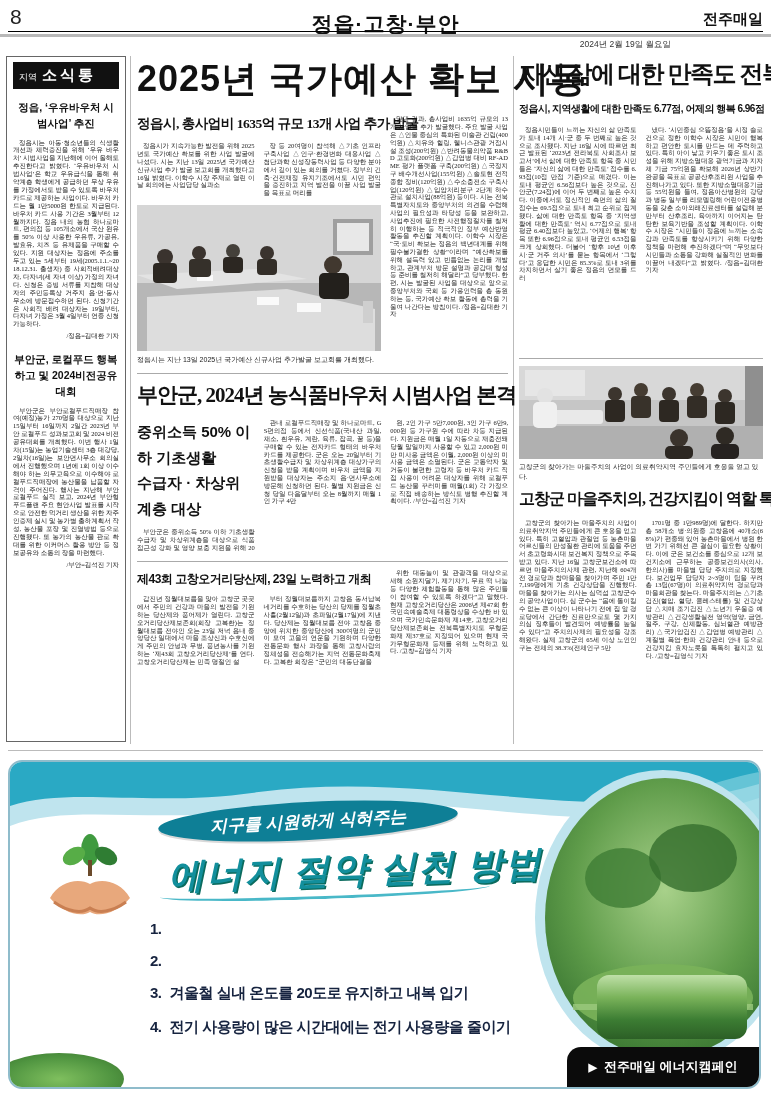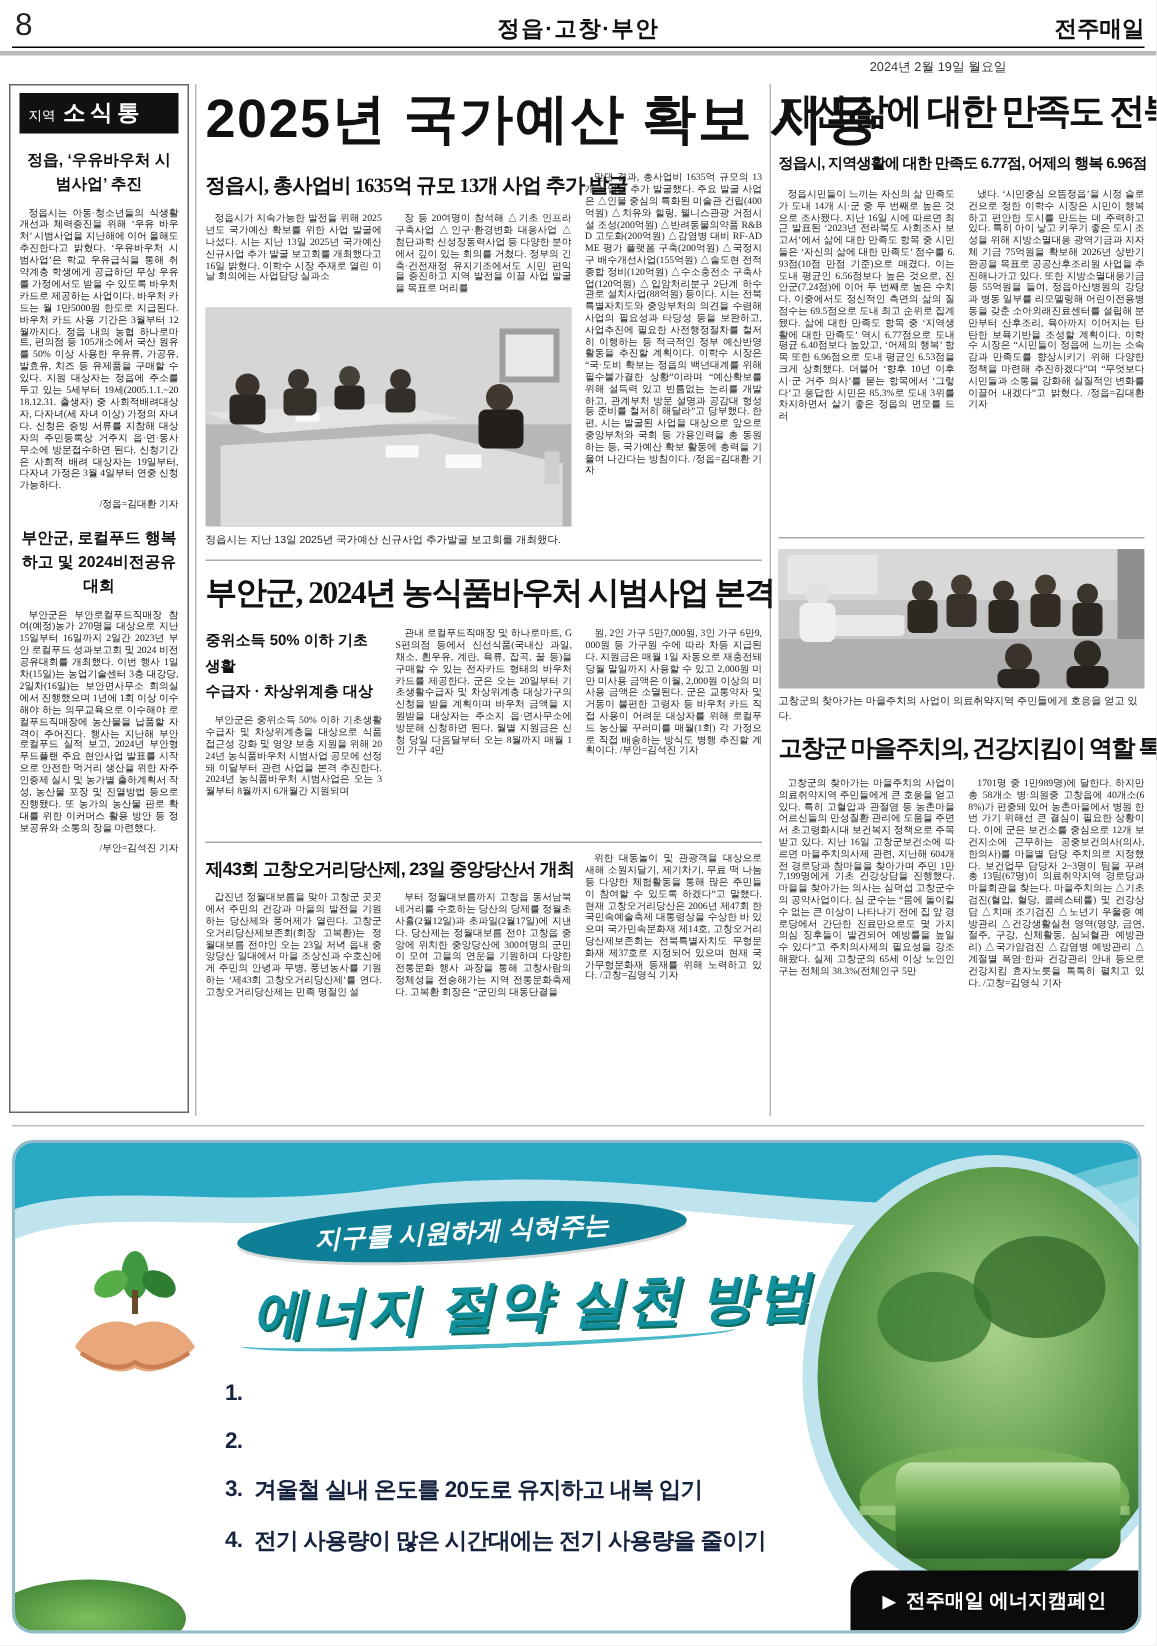--- a/index.html
+++ b/index.html
@@ -2,21 +2,21 @@
 <html><head>
 <meta charset="utf-8">
 <style>
   html,body{margin:0;padding:0;background:#e8e8e8;}
   .page{position:relative;width:771px;height:1097px;background:#fff;margin:0 auto;
         font-family:"Liberation Serif",serif;color:#111;overflow:hidden;}
 
   
   .mh-page{position:absolute;left:10px;top:5px;font-family:"Liberation Sans",sans-serif;font-size:21px;color:#222;}
   .mh-section{position:absolute;left:0;right:0;top:10px;text-align:center;
-              font-family:"Liberation Sans",sans-serif;font-weight:bold;font-size:15px;letter-spacing:1px;}
+              font-family:"Liberation Sans",sans-serif;font-weight:bold;font-size:21px;letter-spacing:1px;}
   .mh-date{position:absolute;right:100px;top:15px;font-family:"Liberation Sans",sans-serif;font-size:8.5px;color:#333;margin-top:24px;}
   .mh-paper{position:absolute;right:8px;top:10px;font-family:"Liberation Sans",sans-serif;font-weight:bold;font-size:15px;}
   .mh-rule1{position:absolute;left:8px;right:8px;top:31px;border-top:1px solid #000;}
   .mh-rule2{position:absolute;left:0;right:0;top:34px;height:3px;background:#b9b9b9;}
 
   
   .vdiv1{position:absolute;left:130px;top:56px;height:688px;border-left:1px solid #bbb;}
   .vdiv2{position:absolute;left:513px;top:56px;height:688px;border-left:1px solid #bbb;}
   .bottom-rule{position:absolute;left:8px;right:8px;top:750px;border-top:1px solid #bbb;}
 
@@ -45,21 +45,21 @@
   .lead-cols .c{flex:1;}
   .photo-frame{width:244px;height:146px;margin-top:7px;background:#c9c9c9;overflow:hidden;}
   .photo-frame svg{display:block;}
   .lead-caption{font-family:"Liberation Sans",sans-serif;font-size:7px;margin-top:4px;color:#222;}
   .lead-c3{width:118px;height:243px;overflow:hidden;}
   .hrule{border-top:1px solid #aaa;margin:8px 0 7px;}
 
   .art2-headline{font-weight:bold;font-size:21px;letter-spacing:-1px;margin:4px 0 10px;white-space:nowrap;}
   .art2-row{display:flex;gap:9px;height:134px;overflow:hidden;}
   .art2-row .c{flex:1;}
-  .art2-sub{font-family:"Liberation Sans",sans-serif;font-weight:bold;font-size:10px;line-height:1.7;
+  .art2-sub{font-family:"Liberation Sans",sans-serif;font-weight:bold;font-size:15px;line-height:1.7;
             margin-bottom:7px;text-align:left;}
 
   .art3-row{display:flex;gap:9px;height:108px;overflow:hidden;margin-top:2px;}
   .art3-left{width:244px;}
   .art3-headline{font-family:"Liberation Sans",sans-serif;font-weight:bold;font-size:12px;letter-spacing:-0.5px;
                  margin:2px 0 7px;white-space:nowrap;}
   .art3-cols{display:flex;gap:9px;height:85px;overflow:hidden;}
   .art3-cols .c{flex:1;}
   .art3-c3{width:118px;height:108px;overflow:hidden;}
 
@@ -184,21 +184,21 @@
         <div class="btxt">부안군은 중위소득 50% 이하 기초생활수급자 및 차상위계층을 대상으로 식품 접근성 강화 및 영양 보충 지원을 위해 2024년 농식품바우처 시범사업 공모에 선정돼 이달부터 관련 사업을 본격 추진한다. 2024년 농식품바우처 시범사업은 오는 3월부터 8월까지 6개월간 지원되며</div>
       </div>
       <div class="c btxt">관내 로컬푸드직매장 및 하나로마트, GS편의점 등에서 신선식품(국내산 과일, 채소, 흰우유, 계란, 육류, 잡곡, 꿀 등)을 구매할 수 있는 전자카드 형태의 바우처 카드를 제공한다. 군은 오는 20일부터 기초생활수급자 및 차상위계층 대상가구의 신청을 받을 계획이며 바우처 금액을 지원받을 대상자는 주소지 읍·면사무소에 방문해 신청하면 된다. 월별 지원금은 신청 당일 다음달부터 오는 8월까지 매월 1인 가구 4만</div>
       <div class="c btxt">원, 2인 가구 5만7,000원, 3인 가구 6만9,000원 등 가구원 수에 따라 차등 지급된다. 지원금은 매월 1일 자동으로 재충전돼 당월 말일까지 사용할 수 있고 2,000원 미만 미사용 금액은 이월, 2,000원 이상의 미사용 금액은 소멸된다. 군은 교통약자 및 거동이 불편한 고령자 등 바우처 카드 직접 사용이 어려운 대상자를 위해 로컬푸드 농산물 꾸러미를 매월(1회) 각 가정으로 직접 배송하는 방식도 병행 추진할 계획이다. /부안=김석진 기자</div>
     </div>
 
     <div class="hrule"></div>
 
     <div class="art3-row">
       <div class="art3-left">
-        <div class="art3-headline">제43회 고창오거리당산제, 23일 중앙당산서 개최</div>
+        <div class="art3-headline">제43회 고창오거리당산제, 23일 노력하고 개최</div>
         <div class="art3-cols">
           <div class="c btxt">갑진년 정월대보름을 맞아 고창군 곳곳에서 주민의 건강과 마을의 발전을 기원하는 당산제와 풍어제가 열린다. 고창군 오거리당산제보존회(회장 고복환)는 정월대보름 전야인 오는 23일 저녁 읍내 중앙당산 일대에서 마을 조상신과 수호신에게 주민의 안녕과 무병, 풍년농사를 기원하는 ‘제43회 고창오거리당산제’를 연다. 고창오거리당산제는 민족 명절인 설</div>
           <div class="c btxt">부터 정월대보름까지 고창읍 동서남북 네거리를 수호하는 당산의 당제를 정월초사흘(2월12일)과 초파일(2월17일)에 지낸다. 당산제는 정월대보름 전야 고창읍 중앙에 위치한 중앙당산에 300여명의 군민이 모여 고을의 연운을 기원하며 다양한 전통문화 행사 과장을 통해 고창사람의 정체성을 전승해가는 지역 전통문화축제다. 고복환 회장은 “군민의 대동단결을</div>
         </div>
       </div>
       <div class="art3-c3 btxt">위한 대동놀이 및 관광객을 대상으로 새해 소원지달기, 제기차기, 무료 떡 나눔 등 다양한 체험활동을 통해 많은 주민들이 참여할 수 있도록 하겠다”고 말했다. 현재 고창오거리당산은 2006년 제47회 한국민속예술축제 대통령상을 수상한 바 있으며 국가민속문화재 제14호, 고창오거리당산제보존회는 전북특별자치도 무형문화재 제37호로 지정되어 있으며 현재 국가무형문화재 등재를 위해 노력하고 있다. /고창=김영식 기자</div>
     </div>
   </div>
 
   <div class="right">

